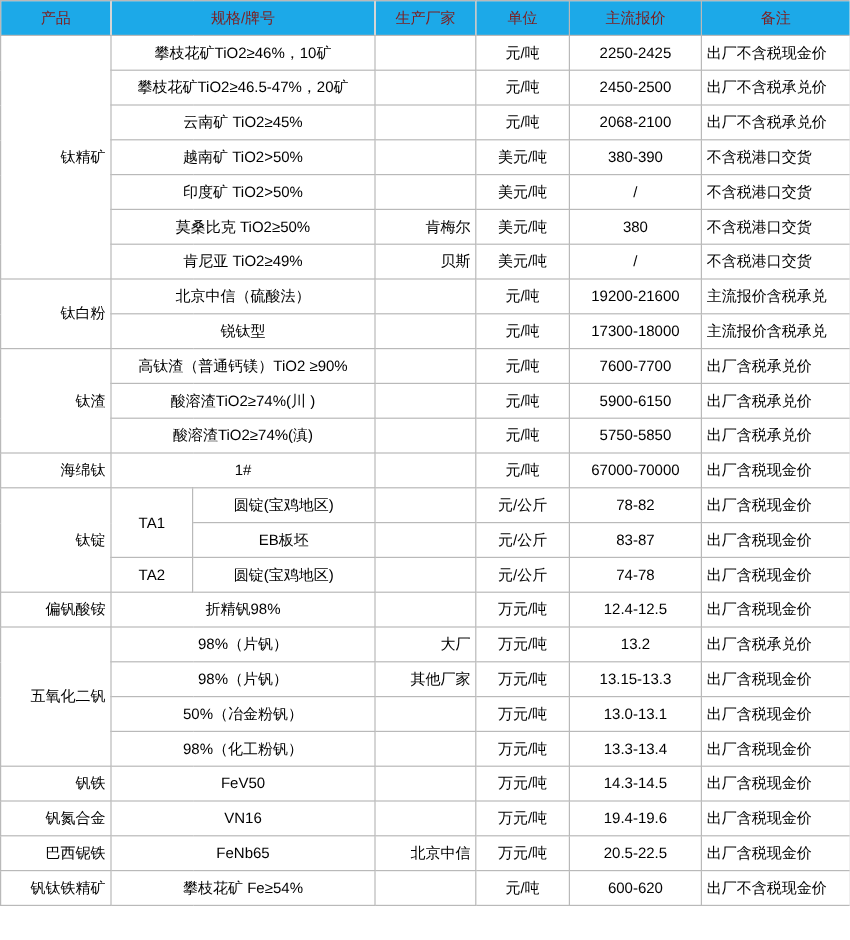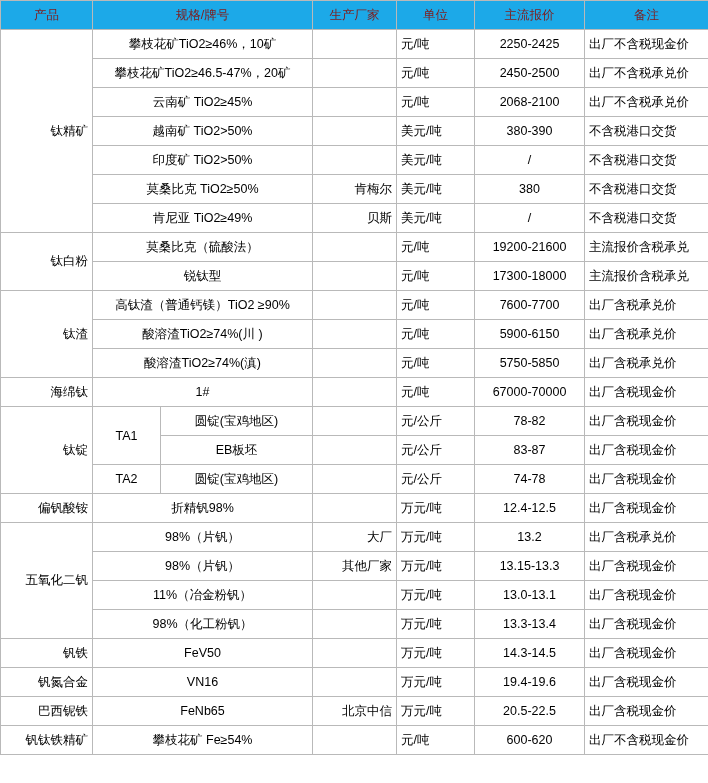--- a/index.html
+++ b/index.html
@@ -33,21 +33,21 @@
     color: #7f1d1d;
     font-size: 14px;
     font-weight: bold;
     text-align: center;
     height: 33px;
     border: 1px solid #1ca9e8;
   }
   .c-prod   { text-align: right; }
   .c-spec   { text-align: center; padding-left: 6px; }
   .c-maker  { text-align: right; }
-  .c-unit   { text-align: left; }
+  .c-unit   { text-align: center; }
   .c-price  { text-align: center; margin-top: 28px; }
   .c-note   { text-align: left; }
   .col1 { width: 92px; }
   .col2 { width: 68px; }
   .col3 { width: 152px; }
   .col4 { width: 84px; }
   .col5 { width: 78px; }
   .col6 { width: 110px; }
   .col7 { width: 124px; }
 </style>
@@ -120,21 +120,21 @@
       </tr>
       <tr>
         <td class="c-spec" colspan="2">肯尼亚 TiO2≥49%</td>
         <td class="c-maker">贝斯</td>
         <td class="c-unit">美元/吨</td>
         <td class="c-price">/</td>
         <td class="c-note">不含税港口交货</td>
       </tr>
       <tr>
         <td class="c-prod" rowspan="2">钛白粉</td>
-        <td class="c-spec" colspan="2">莫桑比克（硫酸法）</td>
+        <td class="c-spec" colspan="2">北京中信（硫酸法）</td>
         <td class="c-maker"></td>
         <td class="c-unit">元/吨</td>
         <td class="c-price">19200-21600</td>
         <td class="c-note">主流报价含税承兑</td>
       </tr>
       <tr>
         <td class="c-spec" colspan="2">锐钛型</td>
         <td class="c-maker"></td>
         <td class="c-unit">元/吨</td>
         <td class="c-price">17300-18000</td>
@@ -211,21 +211,21 @@
         <td class="c-note">出厂含税承兑价</td>
       </tr>
       <tr>
         <td class="c-spec" colspan="2">98%（片钒）</td>
         <td class="c-maker">其他厂家</td>
         <td class="c-unit">万元/吨</td>
         <td class="c-price">13.15-13.3</td>
         <td class="c-note">出厂含税现金价</td>
       </tr>
       <tr>
-        <td class="c-spec" colspan="2">11%（冶金粉钒）</td>
+        <td class="c-spec" colspan="2">50%（冶金粉钒）</td>
         <td class="c-maker"></td>
         <td class="c-unit">万元/吨</td>
         <td class="c-price">13.0-13.1</td>
         <td class="c-note">出厂含税现金价</td>
       </tr>
       <tr>
         <td class="c-spec" colspan="2">98%（化工粉钒）</td>
         <td class="c-maker"></td>
         <td class="c-unit">万元/吨</td>
         <td class="c-price">13.3-13.4</td>

